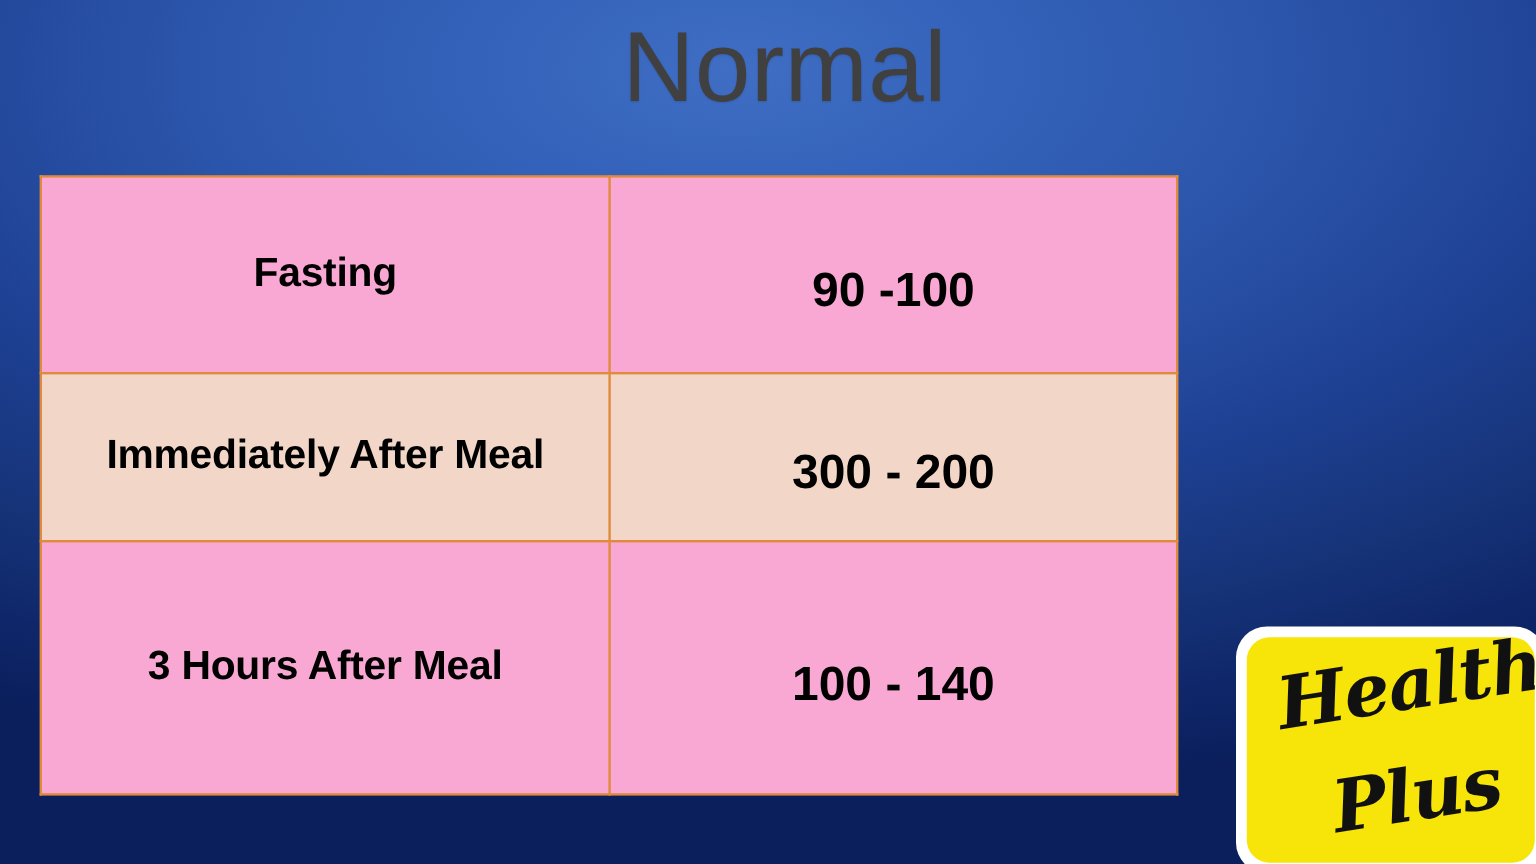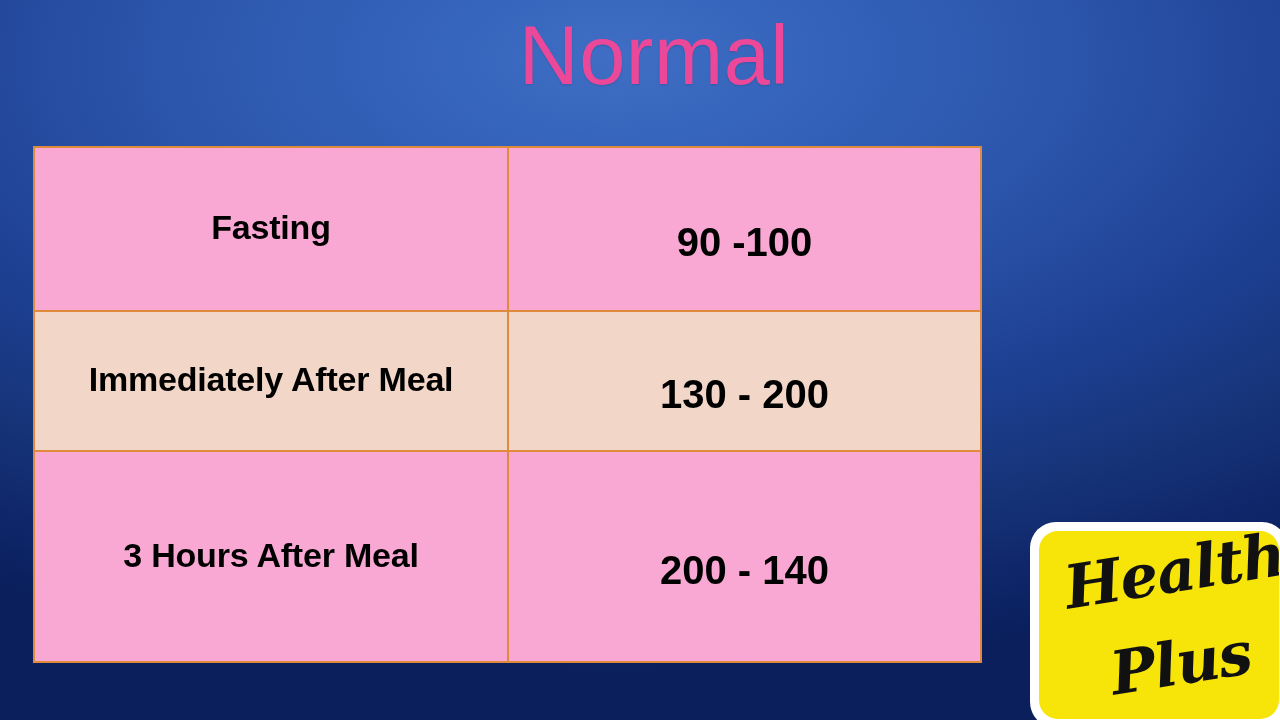--- a/index.html
+++ b/index.html
@@ -22,21 +22,21 @@
         #0e2567 92%,
         #0a1f5c 100%);
   }
 
   
   #slide-title {
     position:absolute;
     left:0; right:0;
     top:12px;
     text-align:center;
-    color:#ec4899;
+    color:#404040;
     font-size:83px;
     font-weight:300;
     letter-spacing:0.5px;
     line-height:1.05;
     text-shadow:0 1px 2px rgba(0,0,0,0.12);
     padding-left:28px;
   }
 
   
   #data-table {
@@ -142,29 +142,29 @@
     </td>
     <td class="col-value">
       <div class="cell-value">90 -100</div>
     </td>
   </tr>
   <tr class="row-band r2">
     <td class="col-label">
       <div class="cell-label">Immediately After Meal</div>
     </td>
     <td class="col-value">
-      <div class="cell-value">130 - 200</div>
+      <div class="cell-value">300 - 200</div>
     </td>
   </tr>
   <tr class="row-light r3">
     <td class="col-label">
       <div class="cell-label">3 Hours After Meal</div>
     </td>
     <td class="col-value">
-      <div class="cell-value">200 - 140</div>
+      <div class="cell-value">100 - 140</div>
     </td>
   </tr>
 </tbody>
   </table>
 
 <div id="brand-logo">
   <div id="brand-logo-plate">
     <div class="brand-word" id="brand-word-1">Health</div>
     <div class="brand-word" id="brand-word-2">Plus</div>
   </div>

